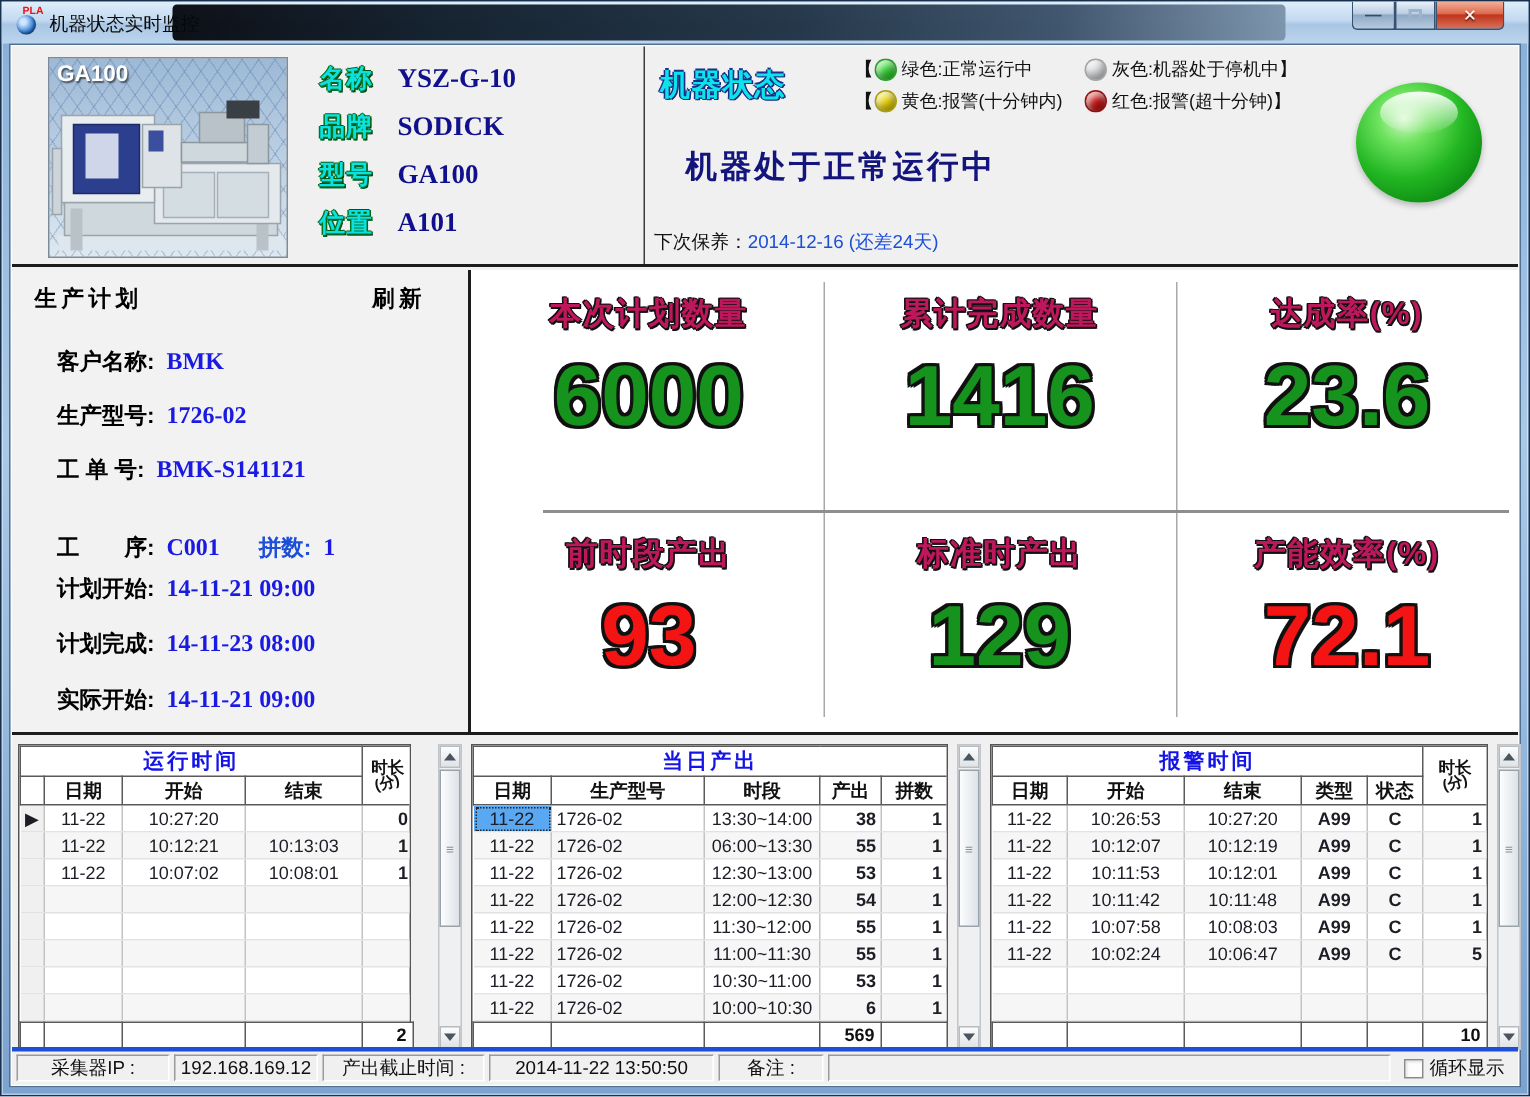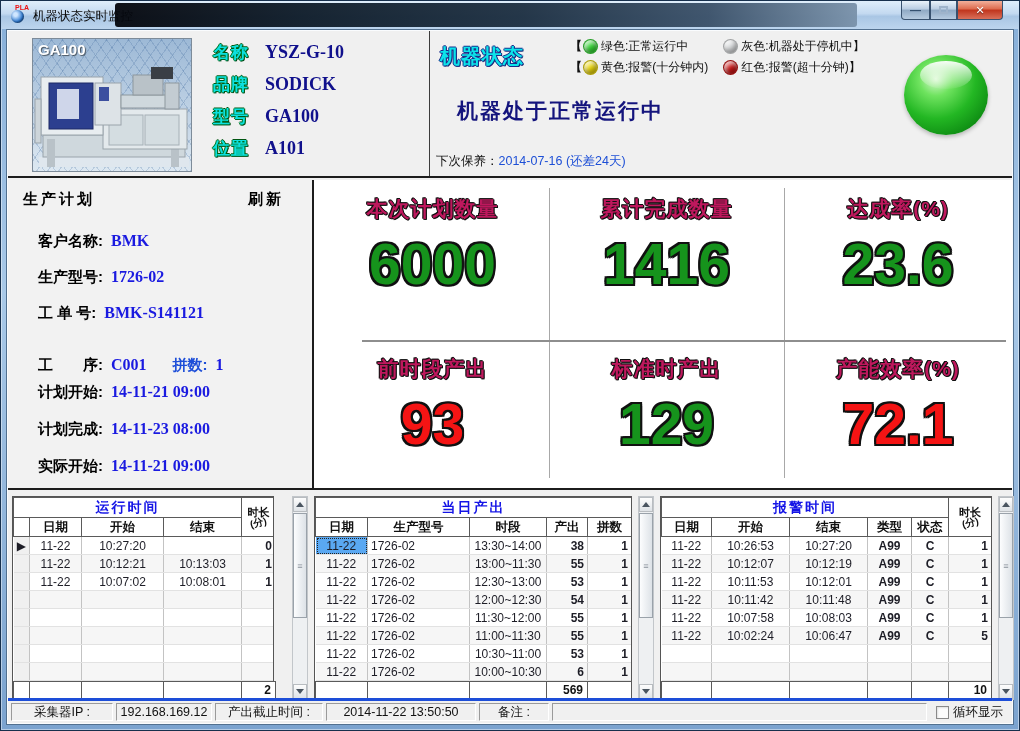--- a/index.html
+++ b/index.html
@@ -192,21 +192,21 @@
               <span>黄色:报警(十分钟内)</span>
             </div>
           <div class="legend-item">
               <span class="br"></span>
               <span class="ball" style="background: rgb(200, 22, 22);"></span>
               <span>红色:报警(超十分钟)】</span>
             </div>
         </div>
         <div class="status-message">机器处于正常运行中</div>
         <div class="maintenance">
-          <span>下次保养：</span><span class="val">2014-07-16 (还差24天)</span>
+          <span>下次保养：</span><span class="val">2014-12-16 (还差24天)</span>
         </div>
         <div class="status-light"></div>
       </div>
     </div>
 
     <div class="middle-section">
       <div class="plan-panel">
         <div class="plan-head">
           <span class="plan-title">生产计划</span>
           <span class="refresh-link">刷新</span>
@@ -413,21 +413,21 @@
                 <tr>
                   <td class="a-c sel">11-22</td>
                   <td class="a-l">1726-02</td>
                   <td class="a-c">13:30~14:00</td>
                   <td class="a-r c-green">38</td>
                   <td class="a-r b">1</td>
                 </tr>
                 <tr>
                   <td class="a-c">11-22</td>
                   <td class="a-l">1726-02</td>
-                  <td class="a-c">13:00~11:30</td>
+                  <td class="a-c">06:00~13:30</td>
                   <td class="a-r c-green">55</td>
                   <td class="a-r b">1</td>
                 </tr>
                 <tr>
                   <td class="a-c">11-22</td>
                   <td class="a-l">1726-02</td>
                   <td class="a-c">12:30~13:00</td>
                   <td class="a-r c-green">53</td>
                   <td class="a-r b">1</td>
                 </tr>

